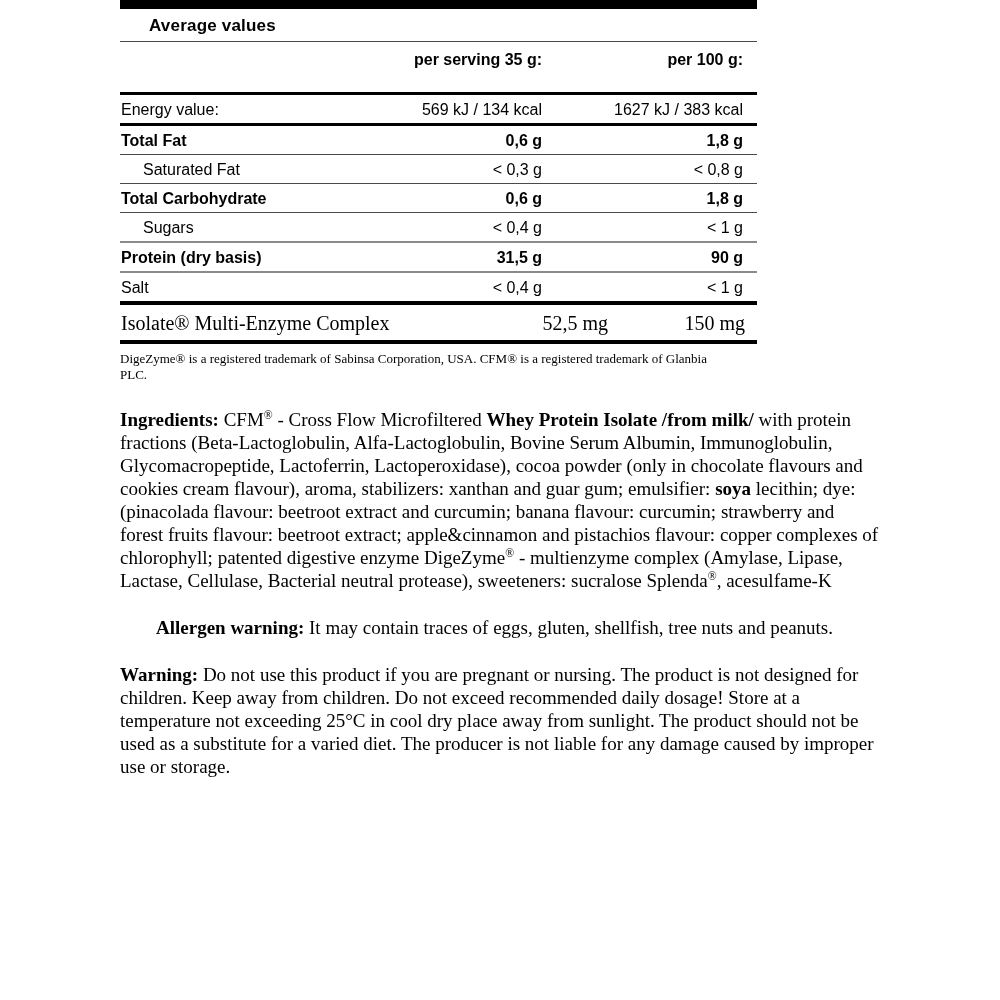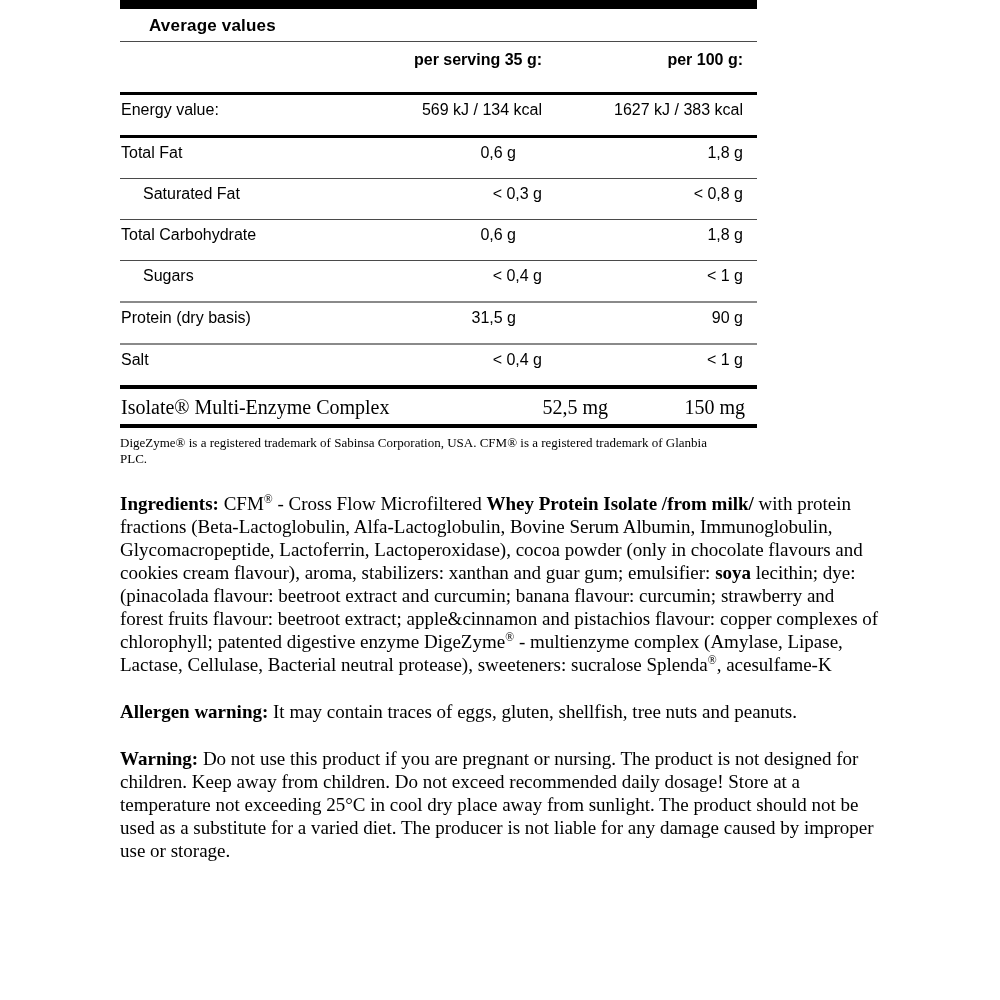--- a/index.html
+++ b/index.html
@@ -30,28 +30,28 @@
   }
   .hr { width: 100%; }
   .hr.thin   { height: 1px; background: #4a4a4a; }
   .hr.medium { height: 2px; background: #8a8a8a; }
   .hr.thick  { height: 3px; background: #000; }
   .hr.heavy  { height: 4px; background: #000; }
   .trow {
     display: flex;
     align-items: baseline;
     font-size: 16px;
-    padding: 6px 0 16px;
+    padding: 6px 0 4px;
   }
   .trow .c { white-space: nowrap; }
   .trow .label { flex: 1; padding-left: 1px; }
   .trow .label.indent { padding-left: 23px; }
   .trow .v1 { width: 200px; text-align: right; }
   .trow .v2 { width: 215px; text-align: right; padding-right: 14px; box-sizing: border-box; }
-  .trow.bold { font-weight: normal; gap: 26px; }
+  .trow.bold { font-weight: bold; }
   .trow.header { font-weight: bold; padding: 9px 0 23px; }
   .trow.serif {
     font-family: "Liberation Serif", serif;
     font-size: 20px;
     padding: 7px 0 5px;
   }
   .trow.serif .v1 { width: 200px; }
   .trow.serif .v2 { width: 149px; padding-right: 12px; }
   .footnote {
     font-family: "Liberation Serif", serif;
@@ -63,21 +63,21 @@
   
   .para {
     width: 762px;
     font-family: "Liberation Serif", serif;
     font-size: 19px;
     line-height: 23px;
     margin: 0;
   }
   .para sup { font-size: 0.62em; line-height: 0; }
   #ingredients { margin-top: 25px; }
-  #allergen   { margin-top: 24px; }
+  #allergen   { margin-top: 24px; margin-left: 36px; }
   #warning    { margin-top: 24px; }
 </style>
 </head>
 <body>
 
 <div class="sheet">
 
   <div class="ntable">
     <div class="topbar"></div>
 

